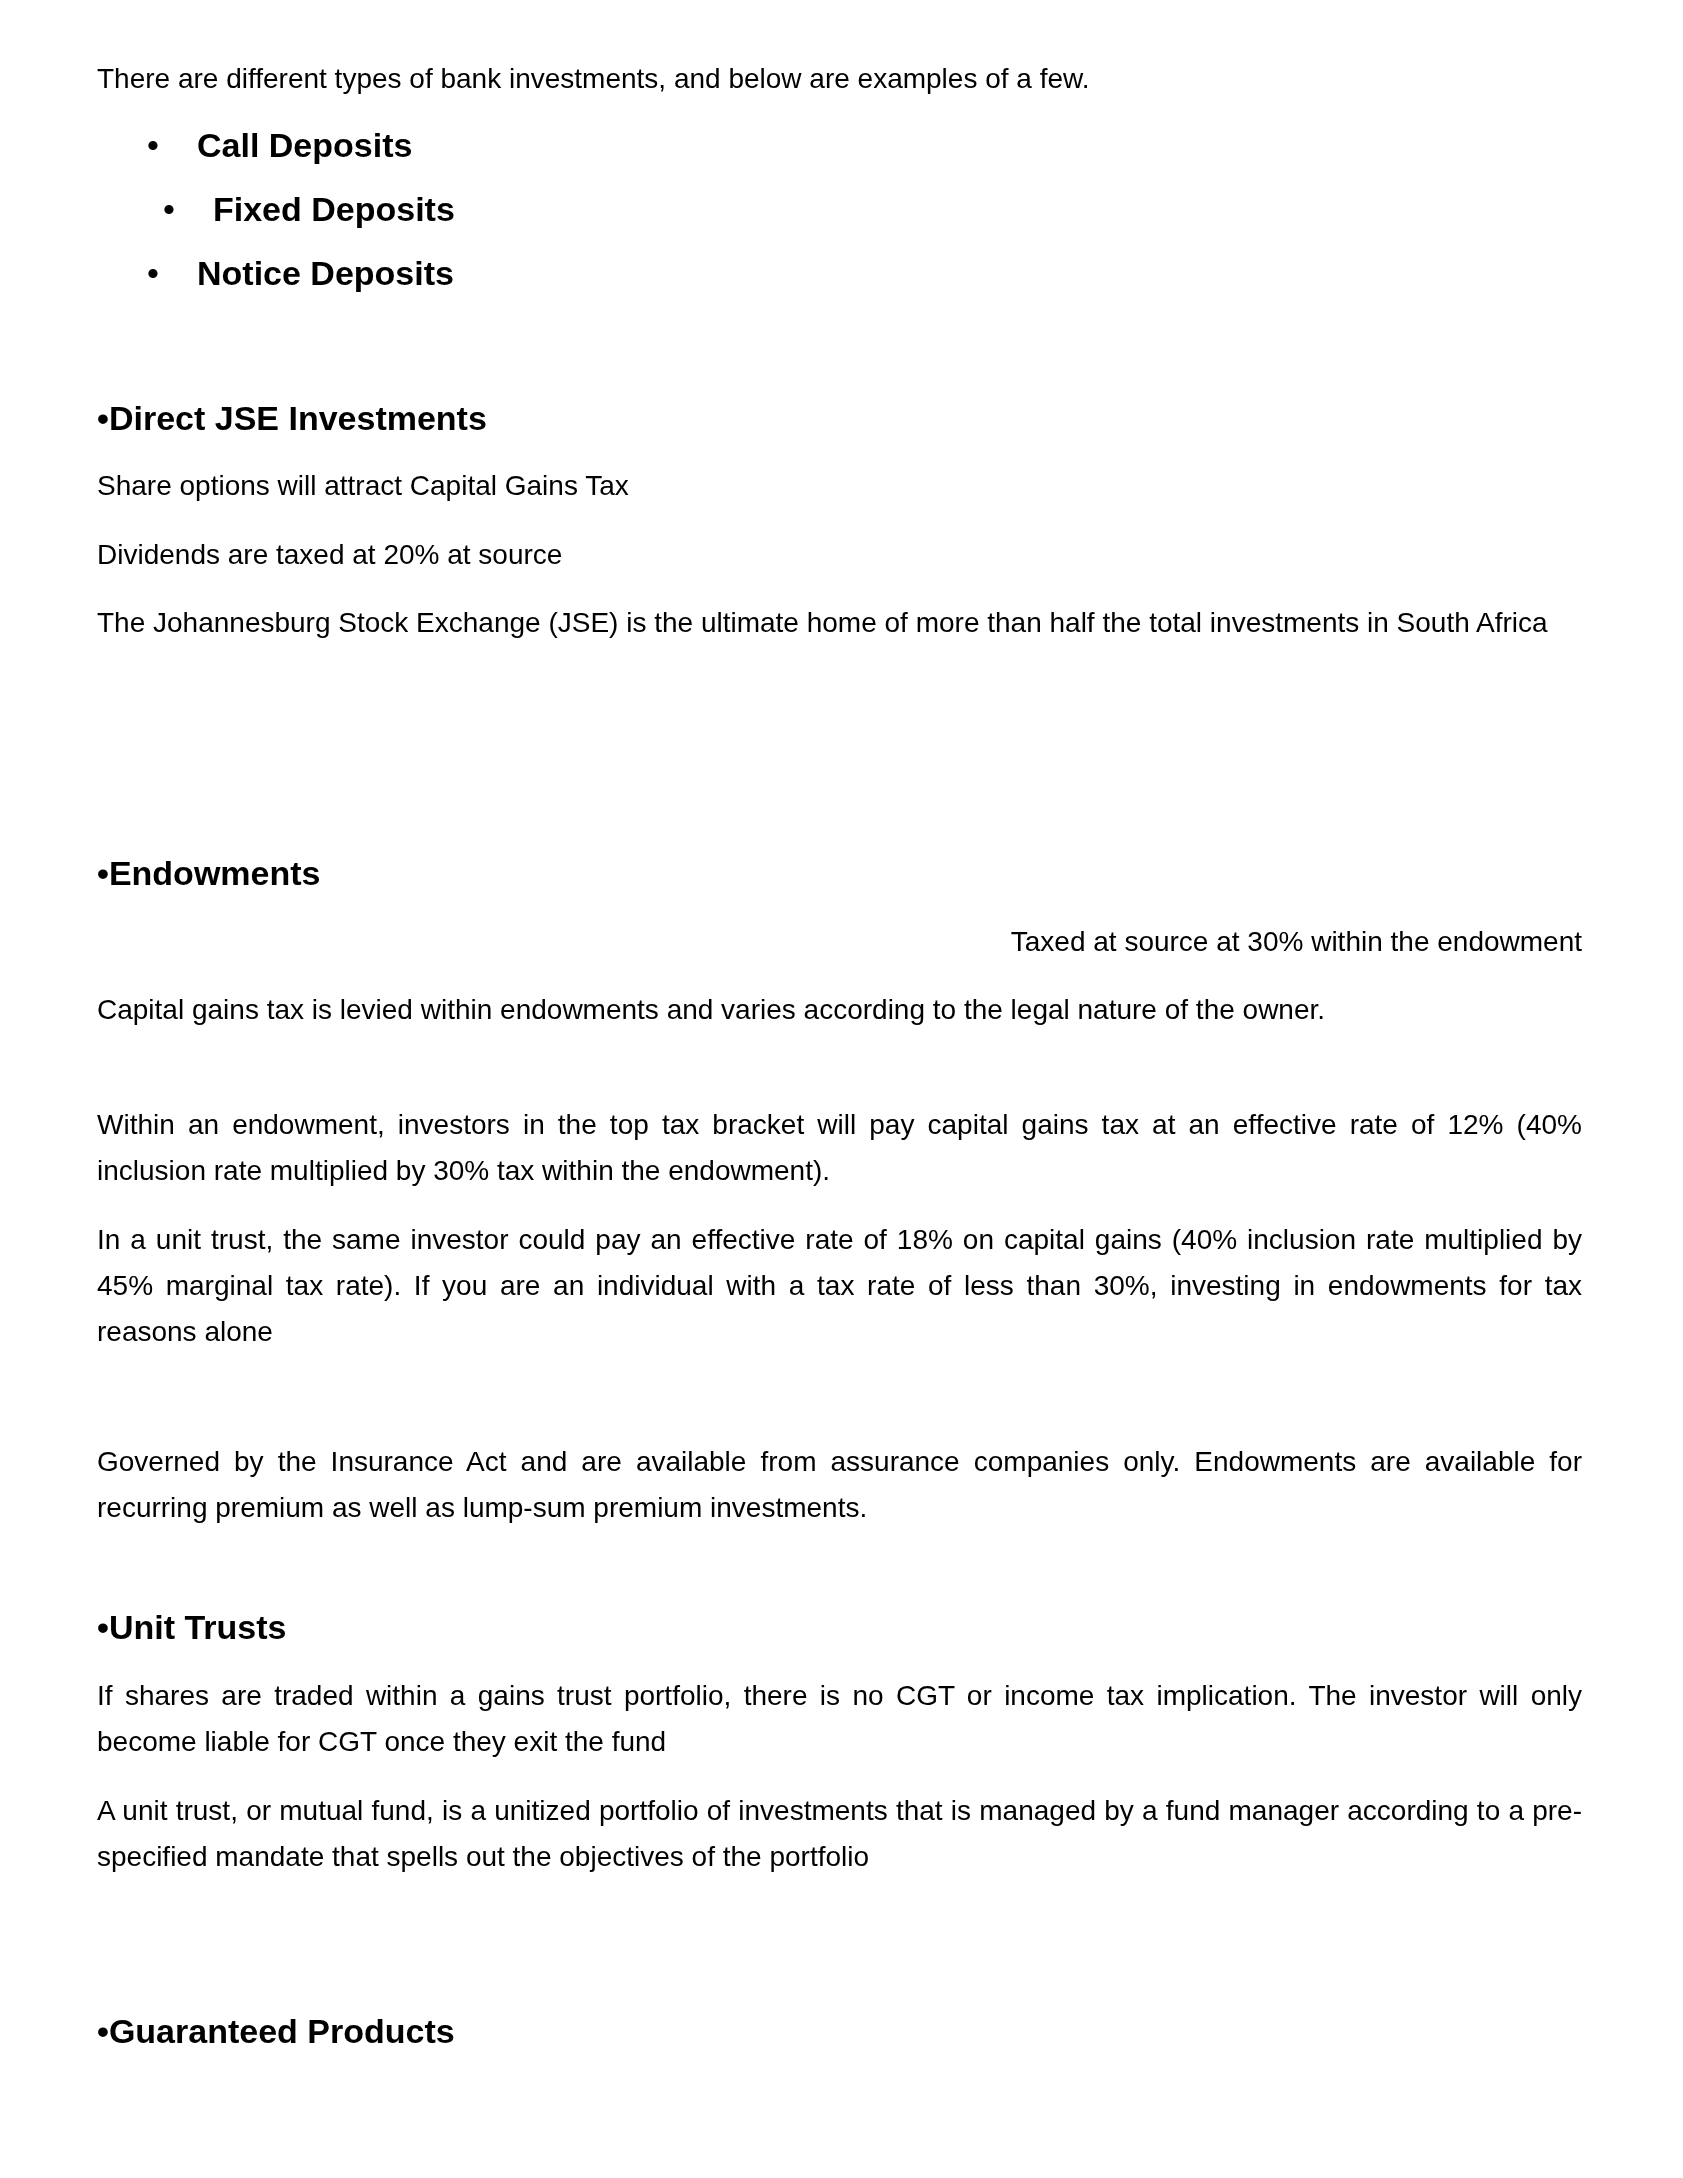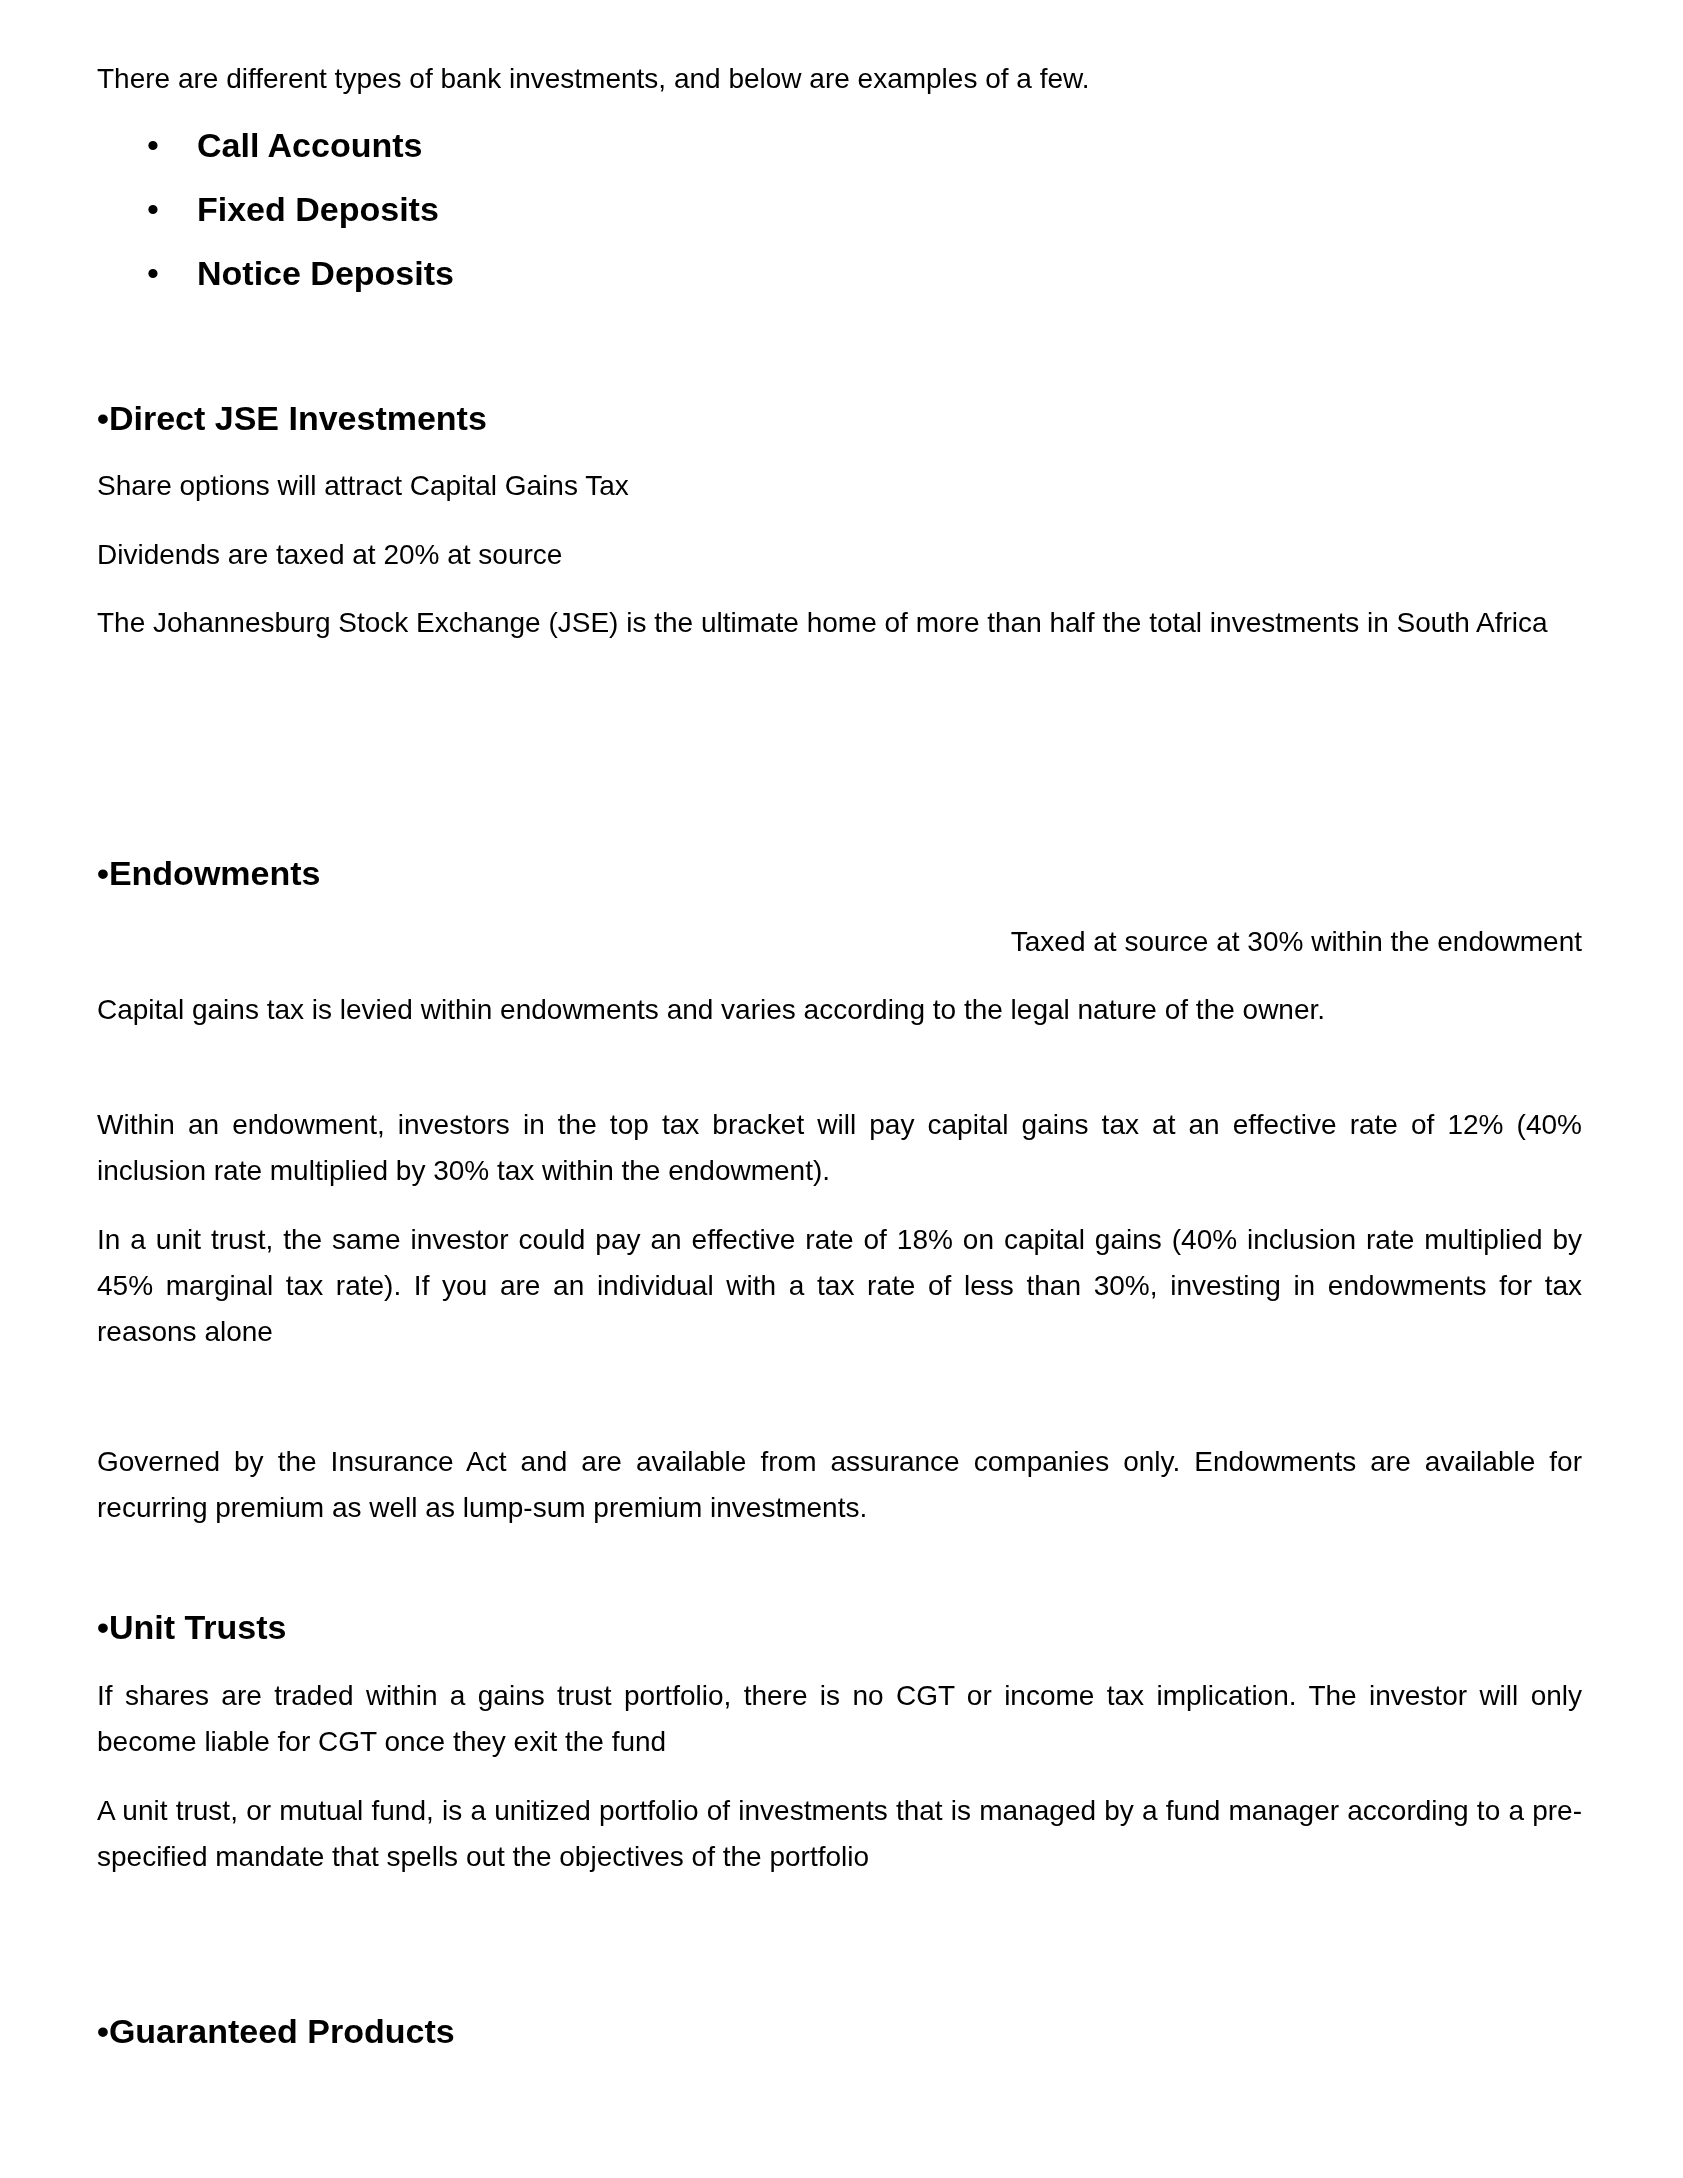--- a/index.html
+++ b/index.html
@@ -13,23 +13,23 @@
   .bullet-item .dot { display: inline-block; width: 50px; font-weight: normal; }
 </style>
 </head>
 <body>
 
 <div class="page">
 
   <p class="p" style="top:56px;">There are different types of bank investments, and below are examples of a few.</p>
 
   <div class="bullet-item" style="top:122px;">
-    <span class="dot">•</span><span>Call Accounts</span>
+    <span class="dot">•</span><span>Call Deposits</span>
   </div>
-  <div class="bullet-item" style="top:186px;">
+  <div class="bullet-item" style="top:186px;margin-left:16px;">
     <span class="dot">•</span><span>Fixed Deposits</span>
   </div>
   <div class="bullet-item" style="top:250px;">
     <span class="dot">•</span><span>Notice Deposits</span>
   </div>
 
   <h2 class="h" style="top:395px;">•Direct JSE Investments</h2>
   <p class="p" style="top:463px;">Share options will attract Capital Gains Tax</p>
   <p class="p" style="top:532px;">Dividends are taxed at 20% at source</p>
   <p class="p just" style="top:600px;">The Johannesburg Stock Exchange (JSE) is the ultimate home of more than half the total investments in South Africa</p>

